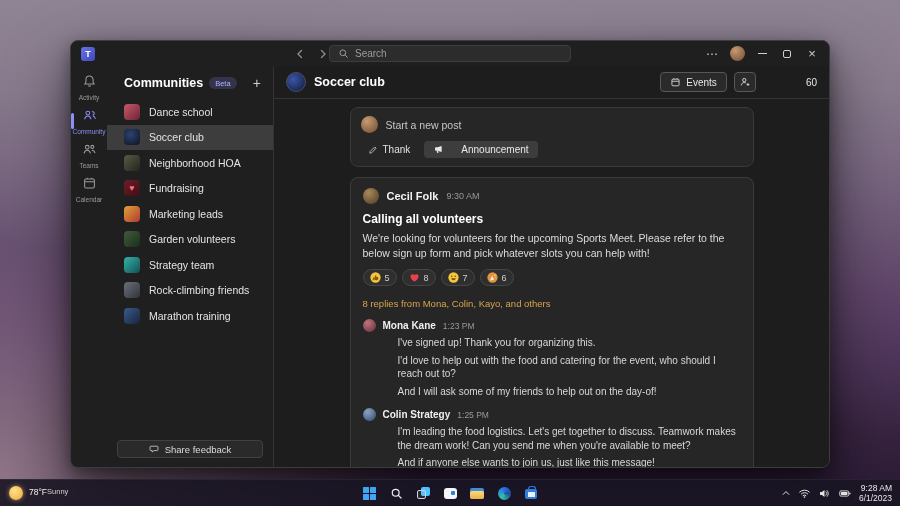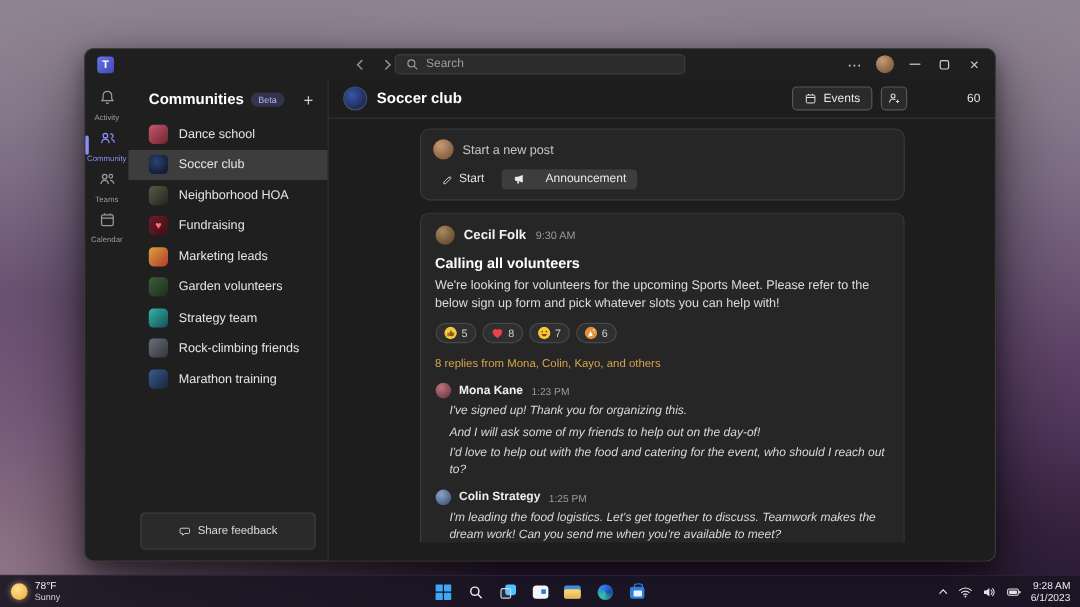--- a/index.html
+++ b/index.html
@@ -63,21 +63,21 @@
   .ic1 { background:radial-gradient(circle at 40% 35%,#2c4370,#0c1322); }
   .ic2 { background:linear-gradient(135deg,#565a47,#23261c); }
   .ic3 { background:linear-gradient(135deg,#6e1d29,#3c0f16); }
   .ic3 .heart-glyph { color:#ff6b74; font-size:9px; line-height:1; }
   .ic4 { background:linear-gradient(135deg,#e0a23a,#b03a2e); }
   .ic5 { background:linear-gradient(135deg,#35b3a7,#135056); }
   .ic6 { background:linear-gradient(135deg,#3e5d3a,#1c2e1c); }
   .ic7 { background:linear-gradient(135deg,#6b6f78,#30343c); }
   .ic8 { background:linear-gradient(135deg,#3a5a8c,#18243c); }
   .sb-footer { padding:8px 10px 11px; }
-  .feedback-btn { height:31px; border:1px solid #414141; background:#2a2a2a; border-radius:4px;
+  .feedback-btn { height:18px; border:1px solid #414141; background:#2a2a2a; border-radius:4px;
     display:flex; align-items:center; justify-content:center; gap:6px; font-size:9.5px; color:#dcdcdc; cursor:pointer; }
 
   
   .main { flex:1; min-width:0; display:flex; flex-direction:column; background:#1d1d1d; }
   .main-header { height:33px; border-bottom:1px solid #333; display:flex; align-items:center; padding:0 12px; gap:8px; flex:0 0 33px; }
   .comm-avatar { width:20px; height:20px; border-radius:50%; background:radial-gradient(circle at 35% 35%,#3b55a8,#101b33); border:1px solid #44506e; }
   .main-title { font-size:12.5px; font-weight:bold; color:#fff; }
   .header-right { margin-left:auto; display:flex; align-items:center; gap:7px; }
   .events-btn { height:20px; padding:0 9px; border:1px solid #575757; border-radius:4px; background:#2a2a2a;
     display:flex; align-items:center; gap:5px; font-size:10px; color:#e6e6e6; cursor:pointer; }
@@ -105,30 +105,30 @@
   .post-body { font-size:10.5px; color:#dcdcdc; margin-top:5px; line-height:1.4; }
   .reactions { display:flex; gap:5px; margin-top:9px; }
   .pill { display:flex; align-items:center; gap:4px; background:#2f2f2f; border:1px solid #474747; border-radius:10px; padding:2px 6px; font-size:9px; color:#cfcfcf; cursor:pointer; }
   .emo { width:11px; height:11px; display:inline-flex; }
   .replies-link { margin-top:12px; font-size:9.5px; color:#d8a44d; cursor:pointer; }
   .reply { margin-top:10px; }
   .reply-head { display:flex; align-items:center; gap:7px; }
   .av-13 { width:13px; height:13px; border-radius:50%; flex:0 0 13px; }
   .reply-author { font-size:10px; font-weight:bold; color:#efefef; }
   .reply-time { font-size:8.5px; color:#999; }
-  .reply-body { margin-left:12px;font-style:italic; }
+  .reply-body { margin-left:35px; }
   .reply-body p { font-size:10px; color:#d8d8d8; margin-top:4px; line-height:1.35; }
 
   
   .taskbar { position:absolute; left:0; right:0; bottom:0; height:27px;
     background:rgba(26,21,36,0.9); border-top:1px solid rgba(255,255,255,0.06);
     display:flex; align-items:center; color:#e8e8e8; }
   .tk-weather { position:absolute; left:9px; display:flex; align-items:center; gap:6px; cursor:pointer; }
   .sun { width:14px; height:14px; border-radius:50%; background:radial-gradient(circle at 40% 35%,#ffe28a,#f0a53a); box-shadow:0 0 5px rgba(255,210,120,.6); }
-  .wx-text { display:flex; flex-direction:column; line-height:1.15;justify-content:space-between; }
+  .wx-text { display:flex; line-height:1.15;justify-content:space-between; }
   .wx-temp { font-size:8.5px; color:#f2f2f2; }
   .wx-cond { font-size:7.5px; color:#cfcfcf; }
   .tk-center { margin:0 auto; display:flex; align-items:center; gap:9px; }
   .tk-ic { width:18px; height:18px; display:flex; align-items:center; justify-content:center; cursor:pointer; border-radius:4px; }
   .win-logo { display:grid; grid-template-columns:6px 6px; grid-template-rows:6px 6px; gap:1px; }
   .win-logo span { background:#3ea6f5; border-radius:0.5px; }
   .taskview { position:relative; width:13px; height:13px; }
   .taskview .b1 { position:absolute; left:0; top:3px; width:9px; height:9px; border:1.2px solid #cfd4da; border-radius:2px; background:rgba(255,255,255,.08); }
   .taskview .b2 { position:absolute; right:0; top:0; width:9px; height:9px; border-radius:2px; background:#4cc2ff; }
   .chat-ic { position:relative; width:13px; height:11px; background:#f4f6f8; border-radius:3px; }
@@ -334,21 +334,21 @@
               <span class="composer-ph">Start a new post</span>
             </div>
             <div class="composer-actions">
               <div class="post-btn">
                 <span style="display:inline-flex">
                   <svg width="10" height="10" viewBox="0 0 16 16" fill="none" stroke="currentColor" stroke-width="1.2" stroke-linejoin="round">
                       <path d="M3 10.8V13h2.2L12 6.2 9.8 4z"></path>
                       <path d="M10.8 3l2.2 2.2"></path>
                     </svg>
                 </span>
-                <span>Start</span>
+                <span>Thank</span>
               </div>
               <div class="announce-btn">
                 <span style="display:inline-flex">
                   <svg width="11" height="11" viewBox="0 0 16 16" fill="currentColor">
                       <path d="M12.6 2.8v9l-6-2H4.4c-.8 0-1.4-.6-1.4-1.4V6.2c0-.8.6-1.4 1.4-1.4h2.2z"></path>
                       <path d="M5.4 10.2l.8 3 2-.5-.7-2.4z"></path>
                     </svg>
                 </span>
                 <span>Announcement</span>
               </div>
@@ -409,33 +409,34 @@
             <div class="replies-link">8 replies from Mona, Colin, Kayo, and others</div>
 
             <div class="reply">
               <div class="reply-head">
                 <span class="av-13 avatar av-mona"></span>
                 <span class="reply-author">Mona Kane</span>
                 <span class="reply-time">1:23 PM</span>
               </div>
               <div class="reply-body">
                 <p>I've signed up! Thank you for organizing this.</p>
+                <p>I'd love to help out with the food and catering for the event, who should I reach out to?</p>
                 <p>And I will ask some of my friends to help out on the day-of!</p>
-                <p>I'd love to help out with the food and catering for the event, who should I reach out to?</p>
               </div>
             </div>
 
             <div class="reply">
               <div class="reply-head">
                 <span class="av-13 avatar av-colin"></span>
                 <span class="reply-author">Colin Strategy</span>
                 <span class="reply-time">1:25 PM</span>
               </div>
               <div class="reply-body">
                 <p>I'm leading the food logistics. Let's get together to discuss. Teamwork makes the dream work! Can you send me when you're available to meet?</p>
+                <p>And if anyone else wants to join us, just like this message!</p>
               </div>
 
             </div>
 
           </div>
         </div>
       </div>
     </main>
   </div>
 </div>

